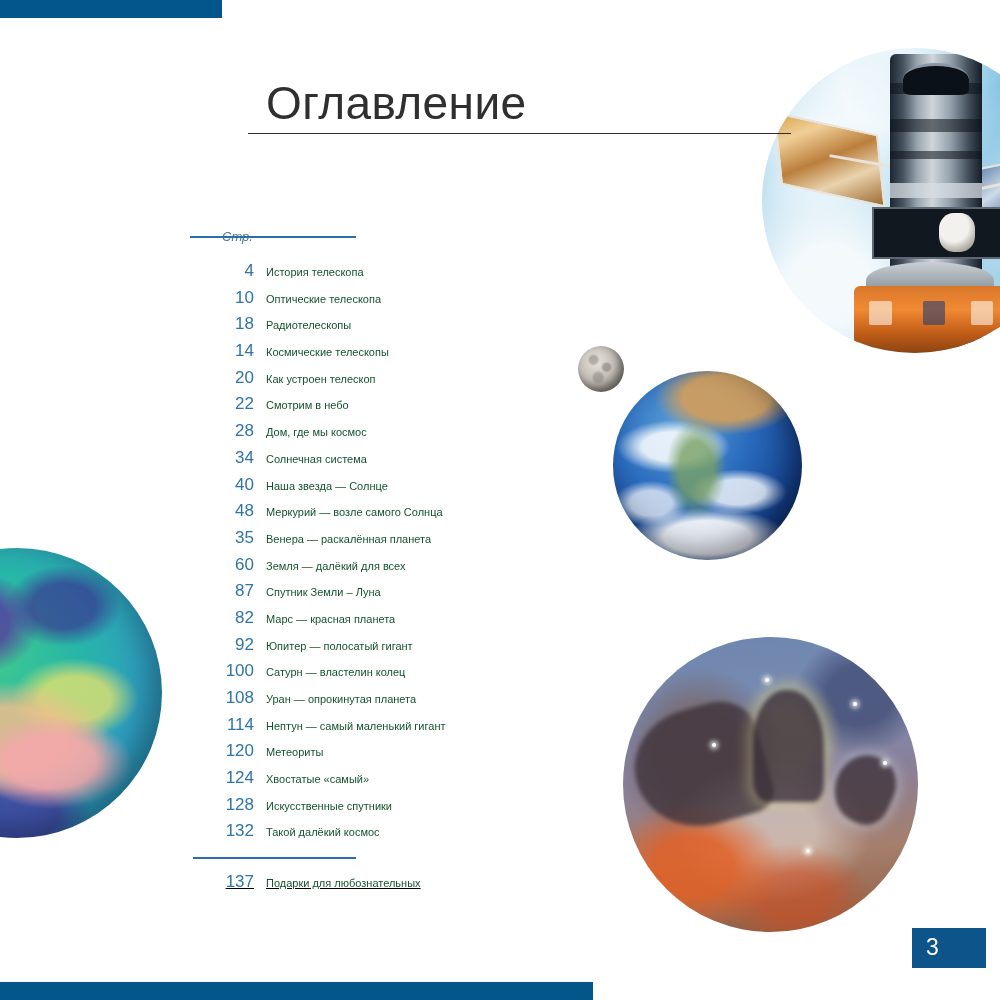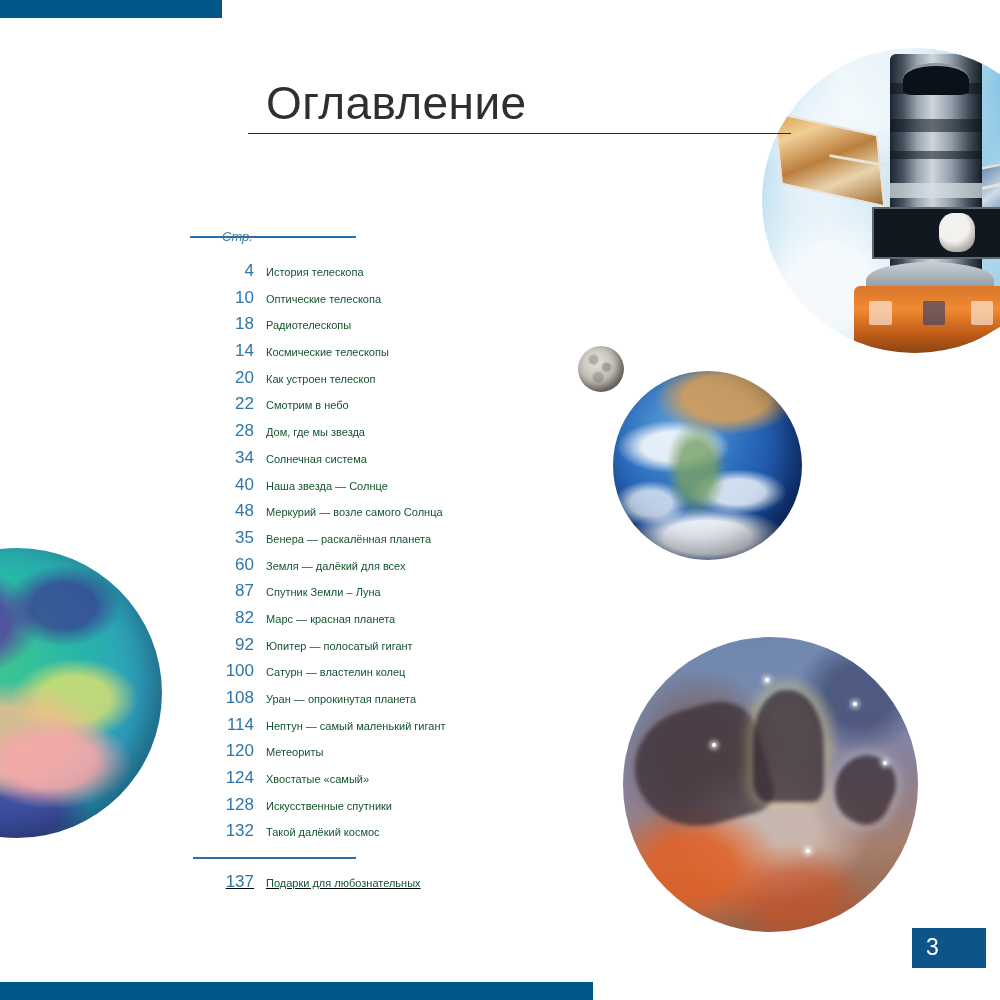--- a/index.html
+++ b/index.html
@@ -415,21 +415,21 @@
     <div class="toc-row">
       <div class="toc-page">20</div>
       <div class="toc-label">Как устроен телескоп</div>
     </div>
     <div class="toc-row">
       <div class="toc-page">22</div>
       <div class="toc-label">Смотрим в небо</div>
     </div>
     <div class="toc-row">
       <div class="toc-page">28</div>
-      <div class="toc-label">Дом, где мы звезда</div>
+      <div class="toc-label">Дом, где мы космос</div>
     </div>
     <div class="toc-row">
       <div class="toc-page">34</div>
       <div class="toc-label">Солнечная система</div>
     </div>
     <div class="toc-row">
       <div class="toc-page">40</div>
       <div class="toc-label">Наша звезда — Солнце</div>
     </div>
     <div class="toc-row">

